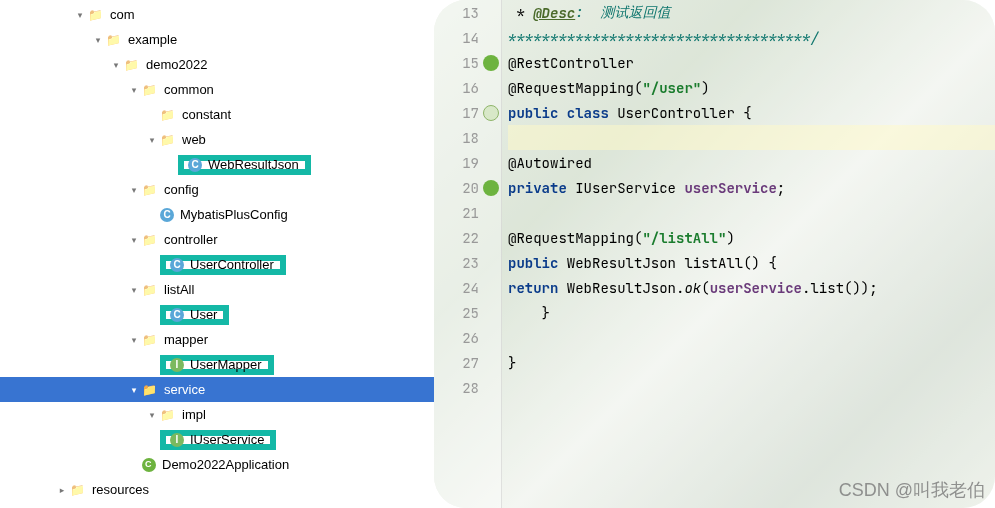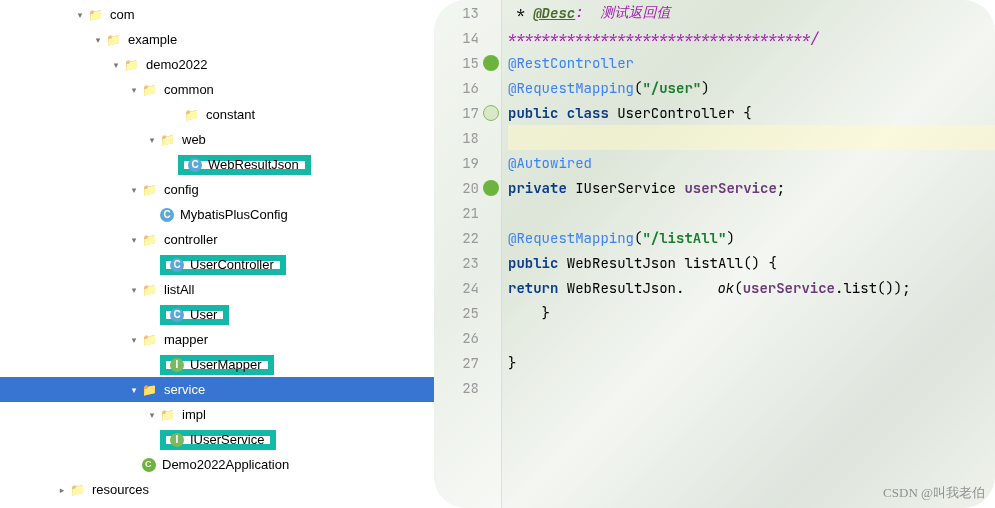--- a/index.html
+++ b/index.html
@@ -126,31 +126,31 @@
 .gutter-icon {
   position: absolute;
   right: 2px;
   width: 16px; height: 16px;
   border-radius: 50%;
 }
 .gutter-icon.green { background: #6db33f; }
 .gutter-icon.bean { background: #d8e8c8; border: 1px solid #8fb56a; }
 .code .line { white-space: pre; }
 .kw { color: #0a3b8a; font-weight: bold; }
-.ann { color: #3b82f6; }
+.ann { color: #000000; }
 .str { color: #1a7c2d; font-weight: bold; }
 .field { color: #6a3a7a; font-weight: bold; }
-.static-m { font-style: italic; margin-left: 33px; }
-.comment { color: #a21caf; font-style: italic; }
+.static-m { font-style: italic; }
+.comment { color: #0f766e; font-style: italic; }
 .comment-tag { color: #4a6a2a; font-style: italic; text-decoration: underline; font-weight: bold; text-align: center; }
 .line.caret { background: rgba(255,250,200,0.5); }
 .watermark {
   position: absolute; bottom: 6px; right: 10px;
-  color: rgba(120,120,120,0.8); font-size: 13px;
-  z-index: 2; font-family: Liberation Serif, serif;
+  color: rgba(120,120,120,0.8); font-size: 18px;
+  z-index: 2; font-family: Liberation Sans, sans-serif;
 }
 </style>
 </head>
 <body>
 
 <div class="project-tree" id="tree">
     <div class="tree-row" style="padding-left: 72px;">
       <span class="arrow ">▾</span>
       <span class="icon icon-folder"></span>
       <span class="label">com</span>
@@ -163,21 +163,21 @@
     <div class="tree-row" style="padding-left: 108px;">
       <span class="arrow ">▾</span>
       <span class="icon icon-folder"></span>
       <span class="label">demo2022</span>
     </div>
     <div class="tree-row" style="padding-left: 126px;">
       <span class="arrow ">▾</span>
       <span class="icon icon-folder"></span>
       <span class="label">common</span>
     </div>
-    <div class="tree-row" style="padding-left: 144px; margin-left: 24px;">
+    <div class="tree-row" style="padding-left: 144px;">
       <span class="arrow spacer"></span>
       <span class="icon icon-folder"></span>
       <span class="label">constant</span>
     </div>
     <div class="tree-row" style="padding-left: 144px;">
       <span class="arrow ">▾</span>
       <span class="icon icon-folder"></span>
       <span class="label">web</span>
     </div>
     <div class="tree-row" style="padding-left: 162px;">

